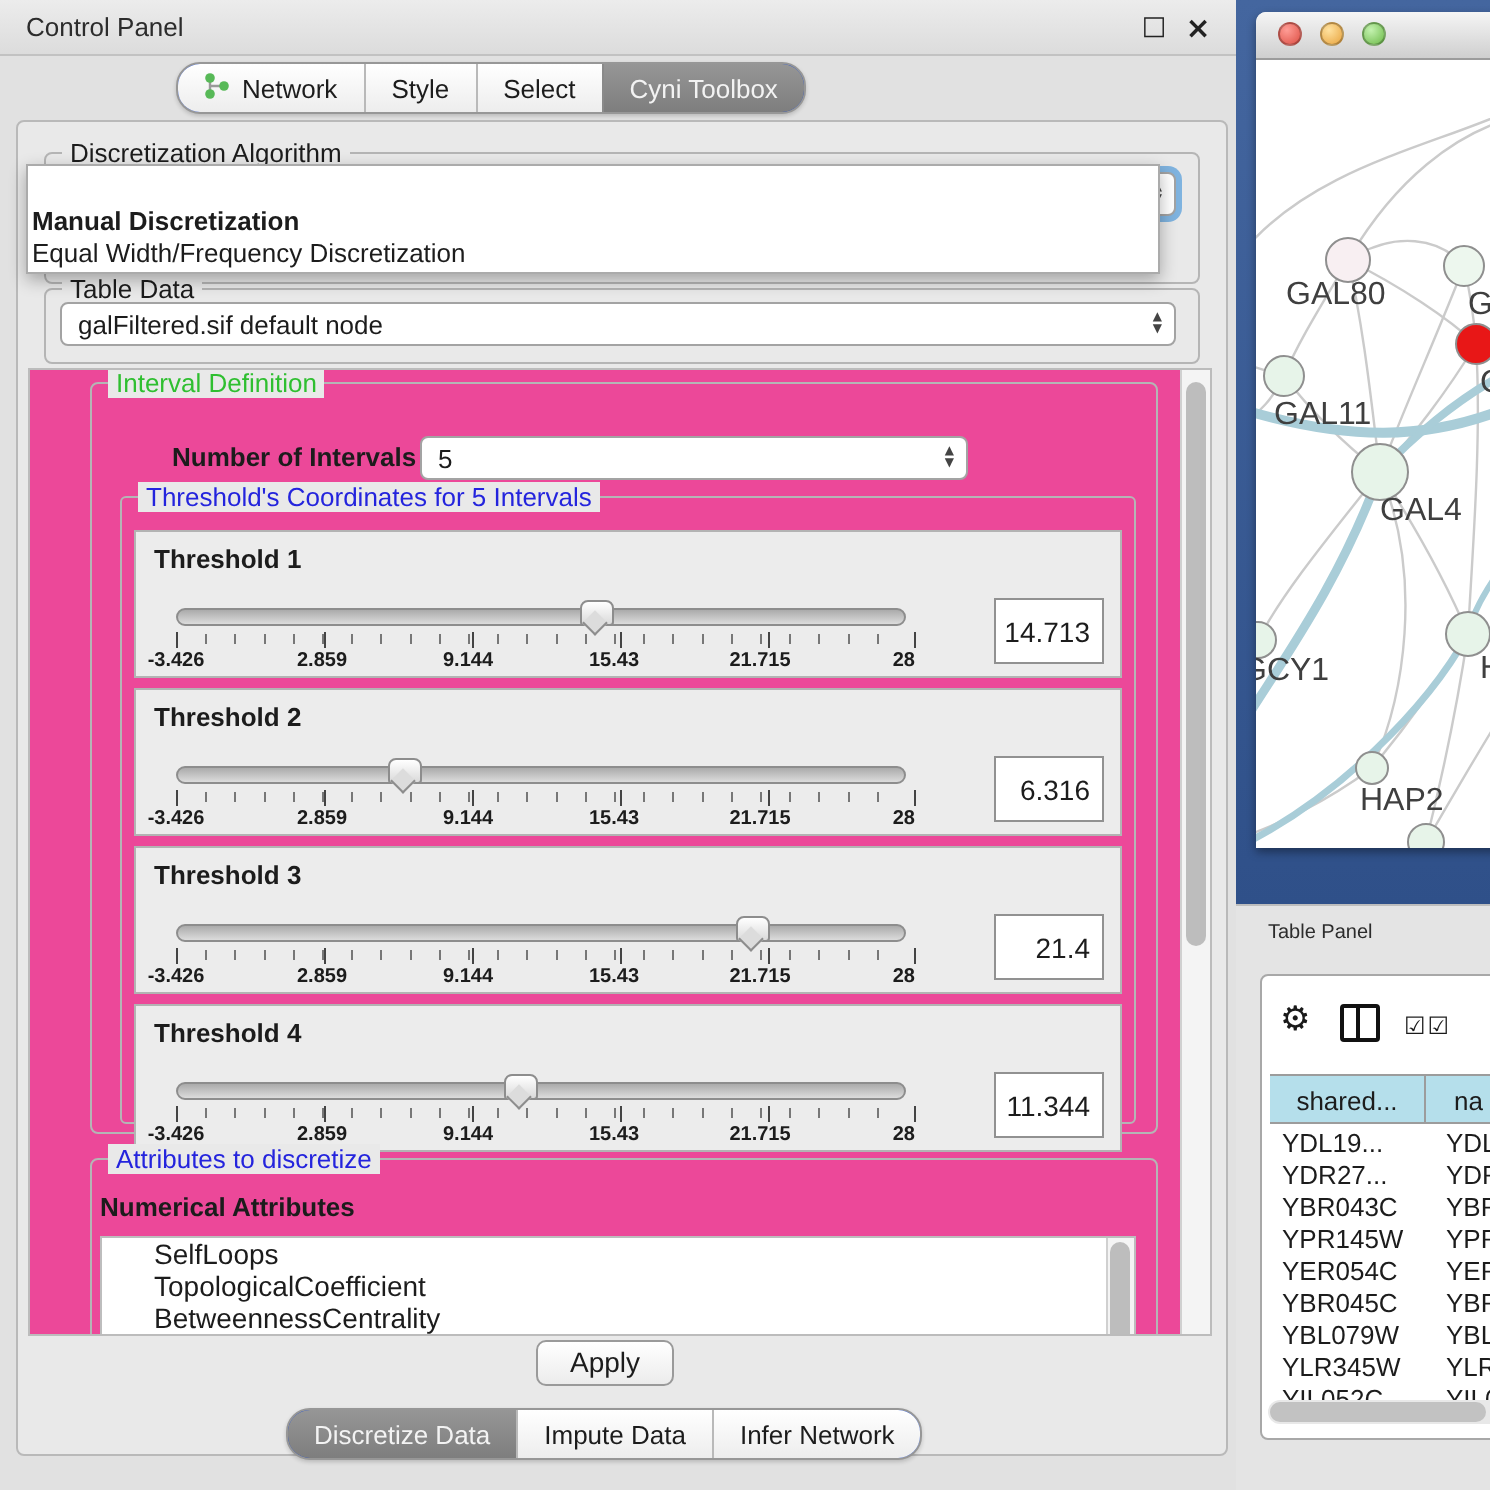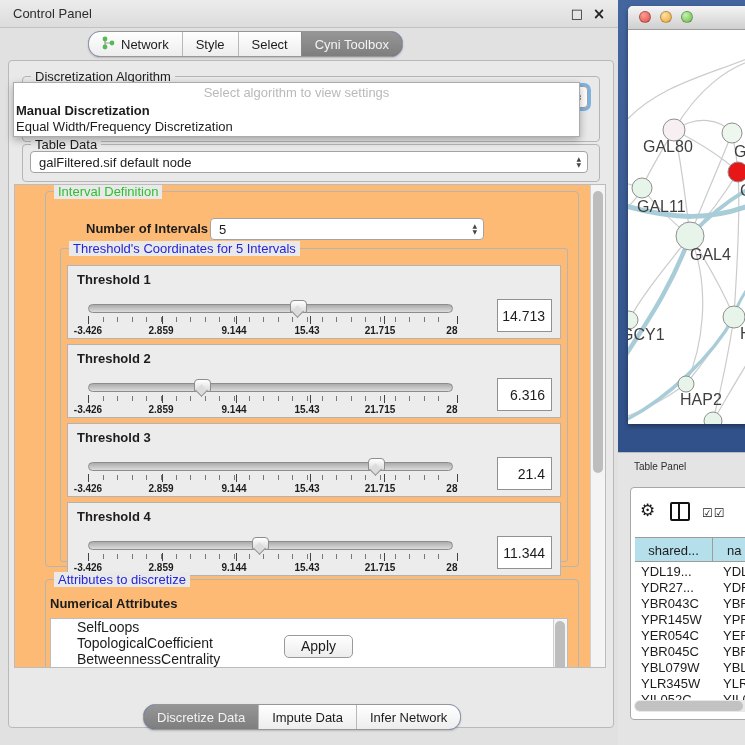--- a/index.html
+++ b/index.html
@@ -36,21 +36,21 @@
     justify-content:center;font-size:6px;color:#444;line-height:6px;
     font-family:"DejaVu Sans",sans-serif;}
   .focusring{box-shadow:0 0 0 3px #7fb3df;}
   
   #algo-popup{left:13px;top:82px;width:565px;height:53px;background:#fff;border:1px solid #ababab;
     box-shadow:0 3px 8px rgba(0,0,0,.3);z-index:40;}
   #algo-hint{position:absolute;top:2px;left:0;width:100%;text-align:center;color:#b9b9b9;font-size:13px;}
   .algo-opt{position:absolute;left:2px;font-size:13px;}
   
   #scrollpane{left:14px;top:184px;width:590px;height:482px;border:1px solid #bcbcbc;
-    background:#fdba74;overflow:hidden;}
+    background:#ec4899;overflow:hidden;}
   .vsb-track{position:absolute;background:#f4f4f4;border-left:1px solid #d0d0d0;}
   .vsb-thumb{position:absolute;left:1px;width:10px;background:#bdbdbd;border-radius:6px;}
   
   .th-panel{position:relative;border:1px solid #b3b3b3;background:#ececec;height:72px;
     margin-bottom:5px;}
   .th-label{position:absolute;left:9px;top:6px;font-weight:bold;font-size:13px;}
   .slider{position:absolute;left:20px;top:32px;width:370px;height:38px;}
   .track{position:absolute;left:0;right:5px;top:6px;height:7px;border:1px solid #8d8d8d;
     border-radius:5px;background:linear-gradient(#ababab,#dcdcdc);}
   .thumb{position:absolute;top:-5px;width:15px;height:11px;margin-left:-8px;
@@ -150,21 +150,20 @@
     <span class="group-title t-black">Discretization Algorithm</span>
   </div>
   <div class="combo focusring" style="left:28px;top:86px;width:560px;">
     <span class="stepper">
         <span>▲</span>
         <span>▼</span>
       </span>
   </div>
 
   <div class="abs" id="algo-popup">
-    <div id="algo-hint">Select algorithm to view settings</div>
     <div class="algo-opt" style="top:20px;font-weight:bold;">Manual Discretization</div>
     <div class="algo-opt" style="top:36px;">Equal Width/Frequency Discretization</div>
   </div>
 
   <div class="group" style="left:22px;top:144px;width:576px;height:36px;">
     <span class="group-title t-black">Table Data</span>
   </div>
   <div class="combo" style="left:30px;top:151px;width:558px;">
     <span>galFiltered.sif default node</span>
     <span class="stepper">
@@ -306,21 +305,21 @@
           <div class="vsb-thumb" style="top:2px;height:78px;"></div>
         </div>
       </div>
     </div>
 
     <div class="vsb-track" style="right:0;top:0;width:14px;height:482px;">
       <div class="vsb-thumb" style="left:2px;top:6px;height:282px;"></div>
     </div>
   </div>
 
-  <div class="pushbtn" style="left:268px;top:635px;width:67px;height:21px;line-height:21px;margin-left:16px;">Apply</div>
+  <div class="pushbtn" style="left:268px;top:670px;width:67px;height:21px;line-height:21px;">Apply</div>
 
   <div class="abs tabbar" id="bottom-tabbar">
     <div class="seg sel">
       <span>Discretize Data</span>
     </div>
     <div class="seg">
       <span>Impute Data</span>
     </div>
     <div class="seg">
       <span>Infer Network</span>

